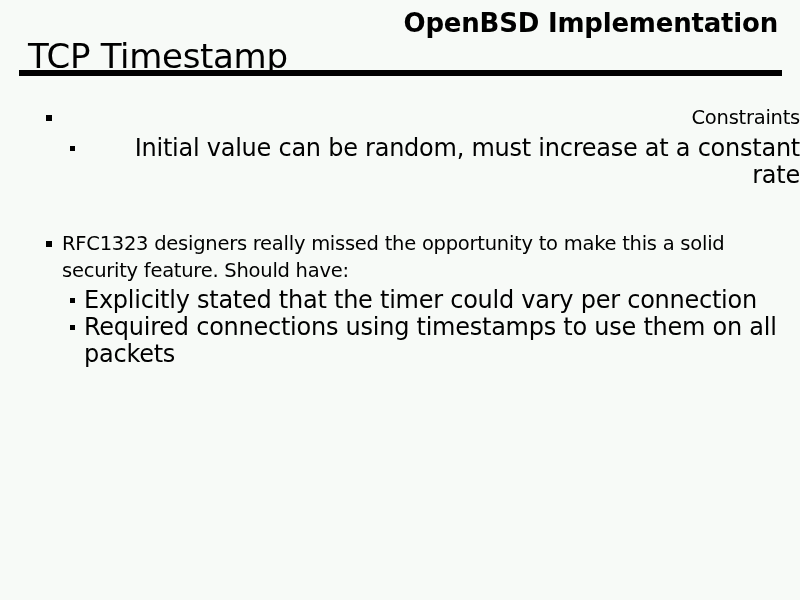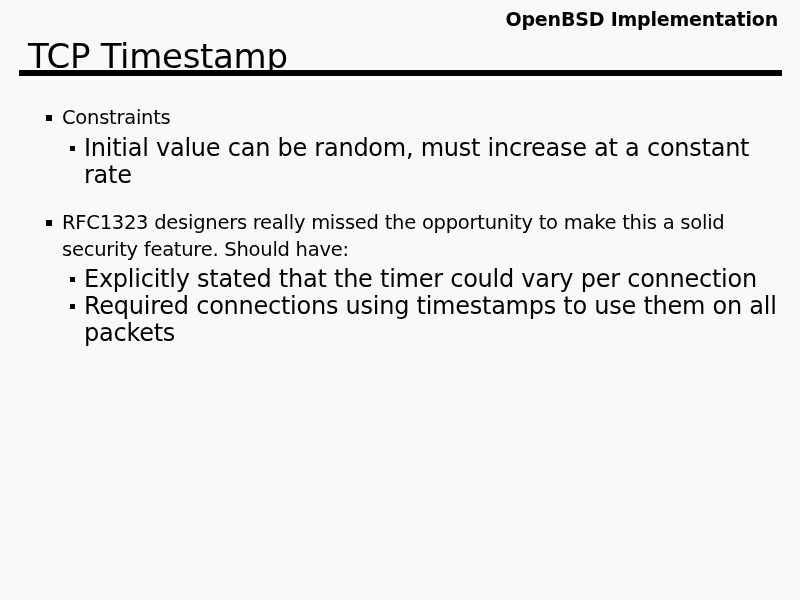--- a/index.html
+++ b/index.html
@@ -22,21 +22,21 @@
     height: 600px;
     background: #f7faf7;
   }
 
   
   .header-right {
     position: absolute;
     top: 8px;
     right: 22px;
     font-family: "DejaVu Sans", sans-serif;
-    font-size: 19px;
+    font-size: 26px;
     font-weight: 700;
     letter-spacing: -0.2px;
     color: #000000;
     white-space: nowrap;
   }
 
   .slide-title {
     position: absolute;
     top: 36px;
     left: 28px;
@@ -114,26 +114,26 @@
     top: 11px;
     width: 5px;
     height: 5px;
     background: #000000;
   }
 
   
   .group {
     position: relative;
   }
-  .grp-constraints { margin-left: 46px; }
+  .grp-constraints { margin-left: 46px; text-align: right; }
   .grp-constraints .level2 { margin-left: 23px; margin-top: 4px; }
 
   .grp-bits { margin-left: 46px; margin-top: 36px; }
 
-  .grp-rfc { margin-left: 46px; margin-top: 20px; }
+  .grp-rfc { margin-left: 46px; margin-top: 41px; }
   .grp-rfc .level2 { margin-left: 23px; margin-top: 3px; }
 </style>
 </head>
 <body>
 
 <div class="slide">
 
   <div class="header-right">OpenBSD Implementation</div>
 
   <div class="slide-title">TCP Timestamp</div>

